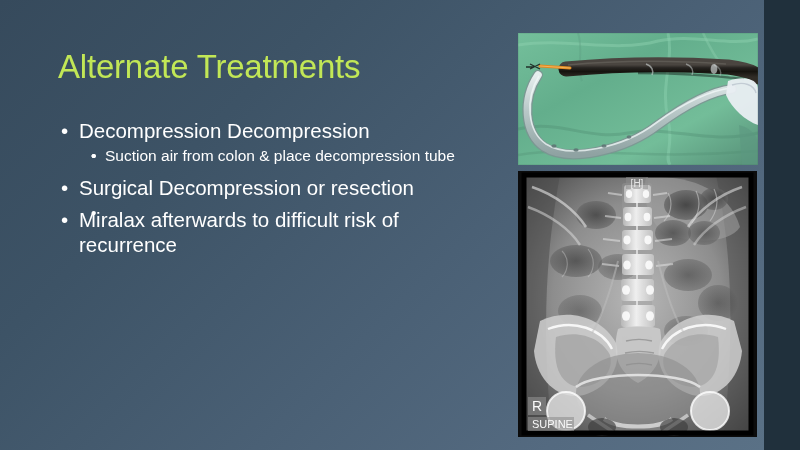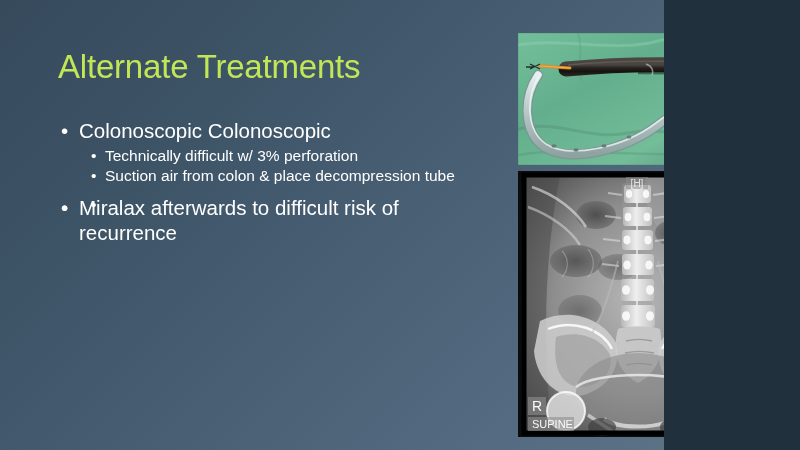--- a/index.html
+++ b/index.html
@@ -3,21 +3,21 @@
 <meta charset="utf-8">
 <title>Alternate Treatments</title>
 <style>
   html, body {
     margin: 0;
     padding: 0;
     background: #20303c;
   }
   .slide {
     position: relative;
-    width: 664px;
+    width: 764px;
     height: 450px;
     overflow: hidden;
     background: linear-gradient(135deg, #364a5c 0%, #3d5366 28%, #4a6075 58%, #546a80 82%, #5a7186 100%);
     font-family: "Liberation Sans", sans-serif;
     -webkit-font-smoothing: antialiased;
   }
 
   
   .title {
     position: absolute;
@@ -99,35 +99,35 @@
 
 <div class="slide">
 
   <div class="title">Alternate Treatments</div>
 
   <div class="body-col">
 
     <div class="grp">
       <div class="bullet-l1">
         <span class="dot">•</span>
-        <span>Colonoscopic  Colonoscopic</span>
+        <span>Decompression  Decompression</span>
       </div>
       <div class="bullet-l2">
         <span class="dot">•</span>
-        <span>Technically  difficult w/ 3% perforation</span>
       </div>
       <div class="bullet-l2">
         <span class="dot">•</span>
         <span>Suction  air from colon &amp; place decompression tube</span>
       </div>
     </div>
 
     <div class="grp tight">
       <div class="bullet-l1">
         <span class="dot">•</span>
+        <span>Surgical  Decompression or resection</span>
       </div>
       <div class="bullet-l2">
         <span class="dot">•</span>
       </div>
     </div>
 
     <div class="grp">
       <div class="bullet-l1">
         <span class="dot">•</span>
         <span>Miralax afterwards to difficult risk of recurrence</span>

